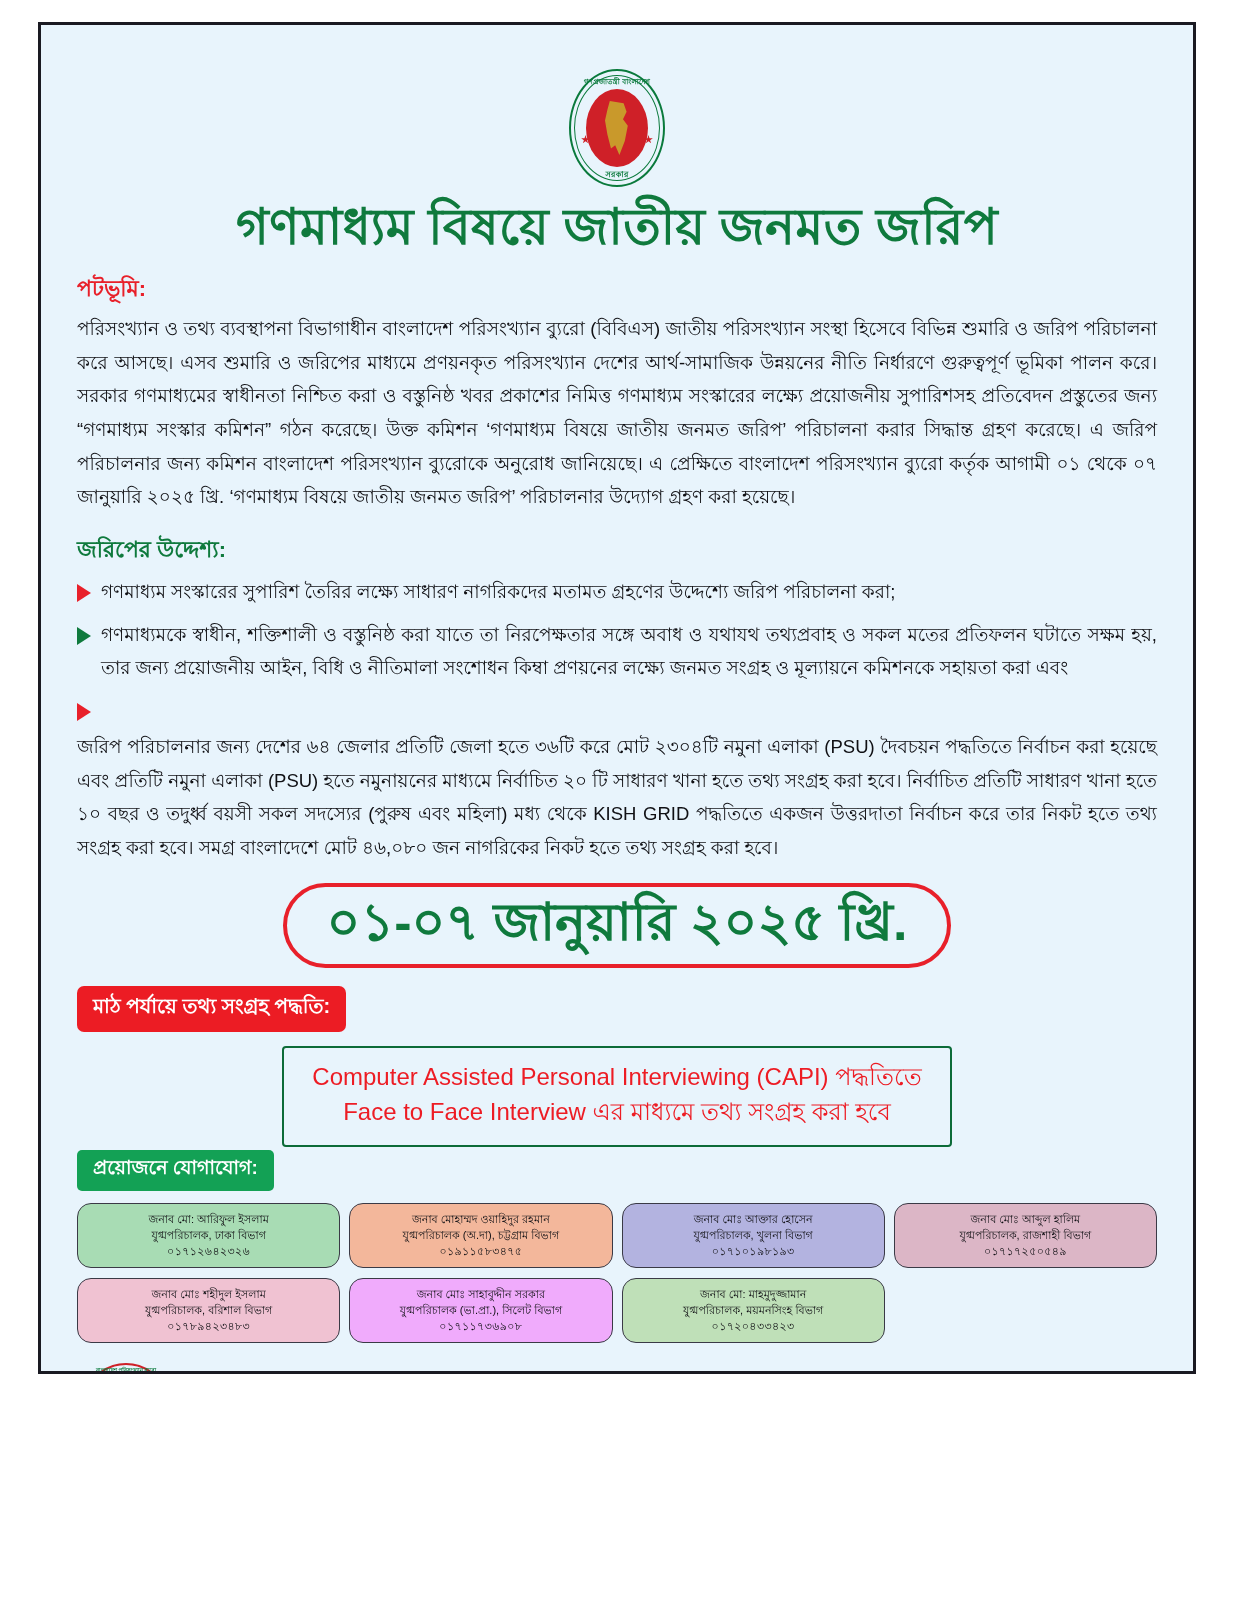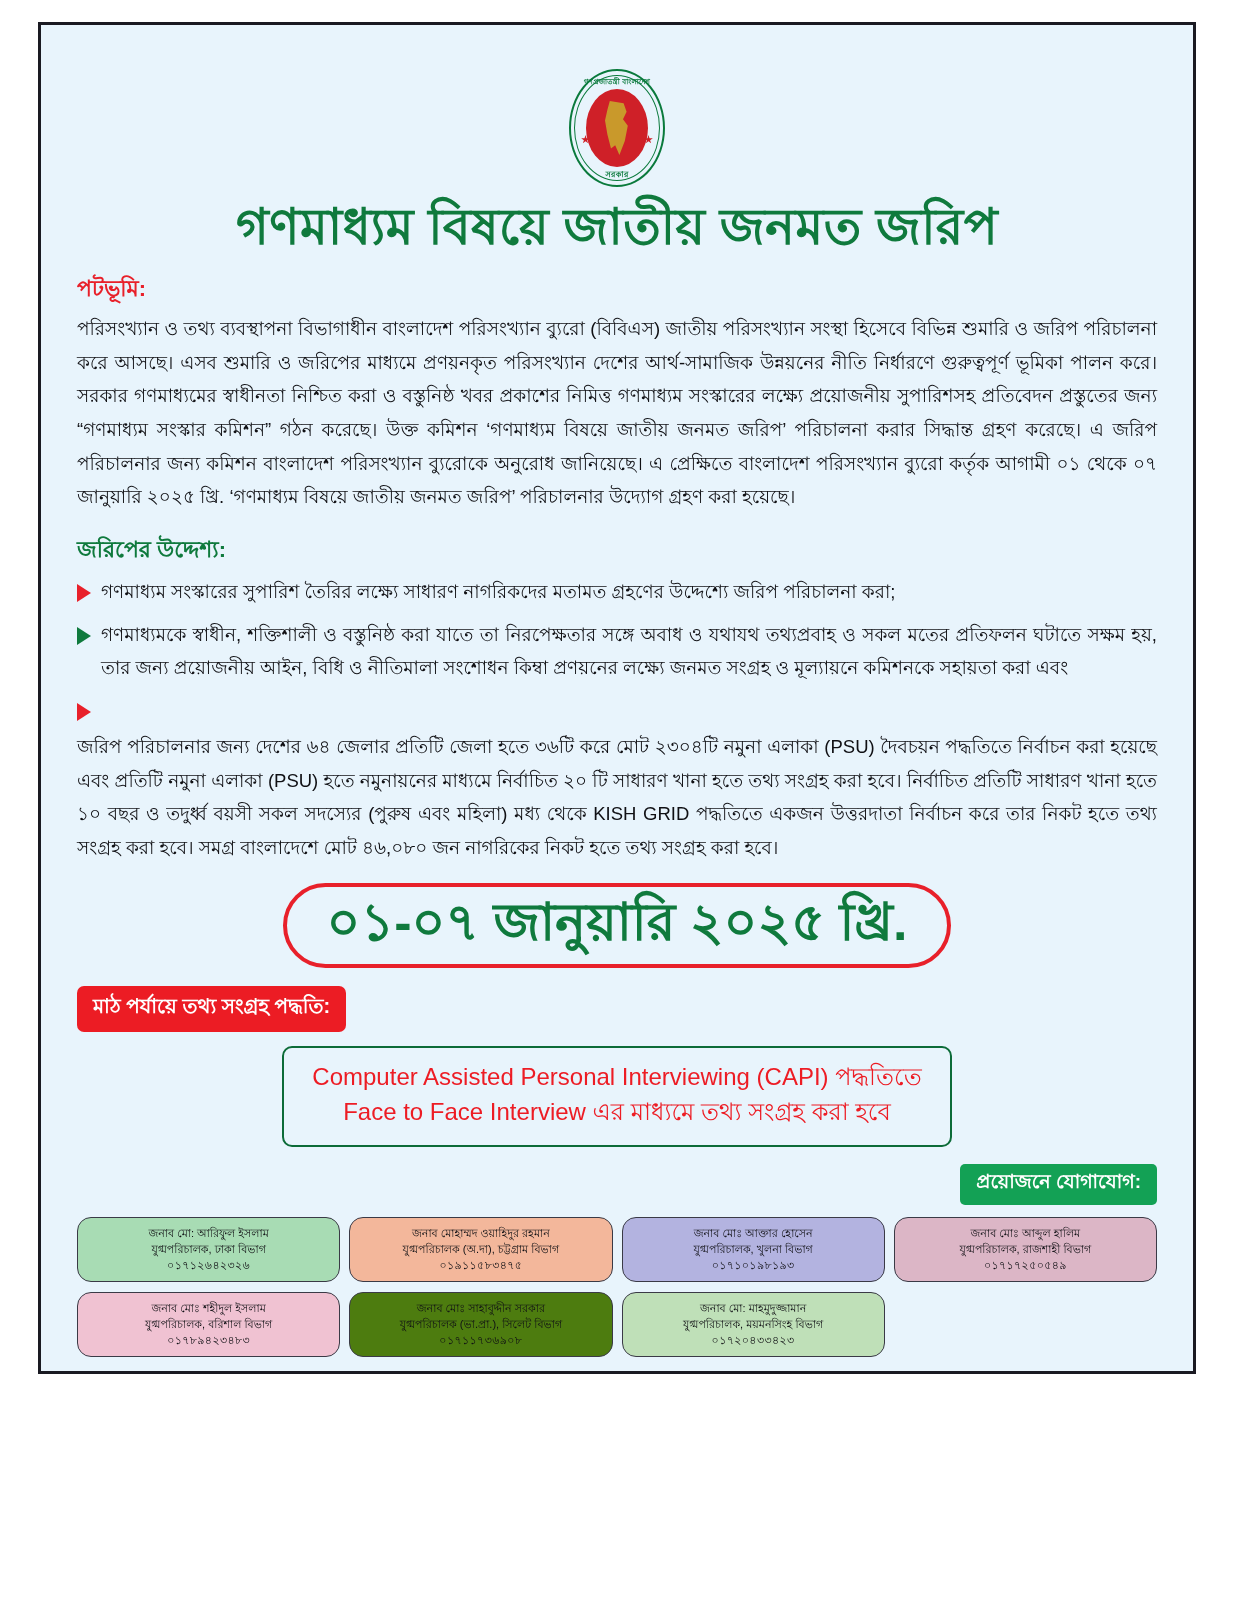--- a/index.html
+++ b/index.html
@@ -171,33 +171,33 @@
     margin-top: 18px;
   }
 
   .capi-wrap {
     display: flex;
     justify-content: center;
     margin-top: 14px;
   }
   .capi-box {
     border: 2.5px solid #0c6b38;
-    border-radius: 10px;
+    border-radius: 4px;
     padding: 12px 28px 15px 28px;
     text-align: center;
     color: #ed1c24;
     font-size: 24px;
     line-height: 1.45;
   }
 
   
   .contact-head-wrap {
     display: flex;
-    justify-content: flex-end;
-    margin-top: 17px;
+    justify-content: flex-start;
+    margin-top: 3px;
   }
   .green-badge {
     background: #13a155;
     color: #ffffff;
     font-weight: bold;
     font-size: 19px;
     padding: 3px 16px 6px 16px;
     border-radius: 5px;
   }
 
@@ -371,21 +371,21 @@
       <div class="card" style="background:#dcb6c6">
         <div>জনাব মোঃ আব্দুল হালিম</div>
         <div>যুগ্মপরিচালক, রাজশাহী বিভাগ</div>
         <div class="phone">০১৭১৭২৫০৫৪৯</div>
       </div>
       <div class="card" style="background:#f0c2d2">
         <div>জনাব মোঃ শহীদুল ইসলাম</div>
         <div>যুগ্মপরিচালক, বরিশাল বিভাগ</div>
         <div class="phone">০১৭৮৯৪২৩৪৮৩</div>
       </div>
-      <div class="card" style="background:#4d7c0f">
+      <div class="card" style="background:#f0abfc">
         <div>জনাব মোঃ সাহাবুদ্দীন সরকার</div>
         <div>যুগ্মপরিচালক (ভা.প্রা.), সিলেট বিভাগ</div>
         <div class="phone">০১৭১১৭৩৬৯০৮</div>
       </div>
       <div class="card" style="background:#bfe0b8">
         <div>জনাব মো: মাহমুদুজ্জামান</div>
         <div>যুগ্মপরিচালক, ময়মনসিংহ বিভাগ</div>
         <div class="phone">০১৭২০৪৩৩৪২৩</div>
       </div>
     </div>

